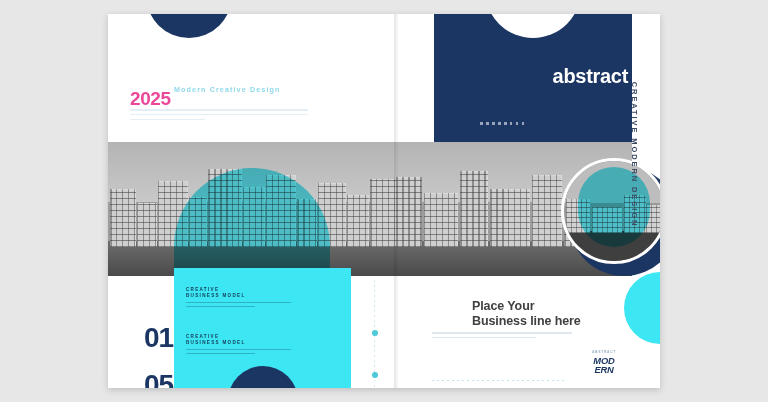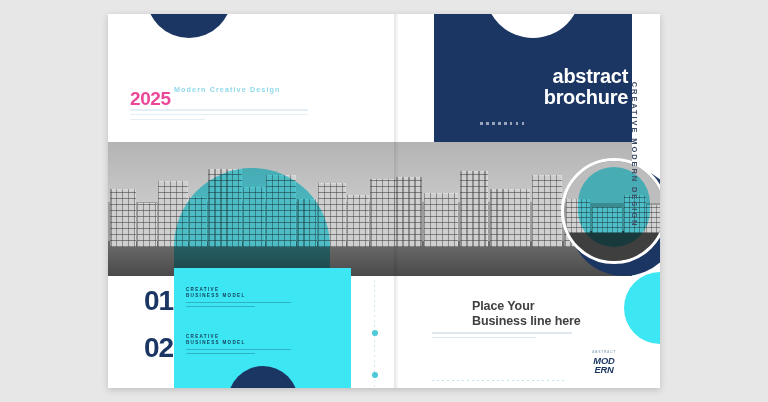--- a/index.html
+++ b/index.html
@@ -127,20 +127,21 @@
     background:#1c3664;
     border-radius:40px 40px 0 0;
   }
   .numbers{position:absolute;left:0;top:0;width:288px;height:374px;pointer-events:none;}
   .num{
     position:absolute;
     font-size:28px;
     font-weight:bold;
     color:#1c3664;
     letter-spacing:-1px;
+    margin-top:37px;
   }
   .num.n1{left:36px;top:271px;}
   .num.n2{left:36px;top:318px;}
   .item-head{
     position:absolute;
     font-size:4.6px;
     font-weight:bold;
     letter-spacing:1.3px;
     line-height:6.4px;
     color:#17405e;
@@ -386,41 +387,40 @@
 
     <div class="numbers">
       <div class="num n1">01</div>
       <div class="item-head h1">CREATIVE
 BUSINESS MODEL</div>
       <div class="item-lines l1">
         <div class="ln"></div>
         <div class="ln short"></div>
       </div>
 
-      <div class="num n2">02</div>
+      <div class="num n2">05</div>
       <div class="item-head h2">CREATIVE
 BUSINESS MODEL</div>
       <div class="item-lines l2">
         <div class="ln"></div>
         <div class="ln short"></div>
       </div>
     </div>
 
     <div class="gutter"></div>
     <div class="gdot d1"></div>
     <div class="gdot d2"></div>
   </div>
 
   <div class="right-page">
 
     <div class="navy-block">
       <div class="navy-notch"></div>
       <div class="abstract-title">
         <div>abstract</div>
-        <div>brochure</div>
       </div>
       <div class="dash-row"></div>
     </div>
 
     <div class="rp-photo">
       <div class="sky"></div>
       <div class="ground"></div>
       <div class="bld" style="left:0px;width:26px;height:70px;"></div>
       <div class="bld" style="left:28px;width:34px;height:54px;"></div>
       <div class="bld" style="left:64px;width:28px;height:76px;"></div>

